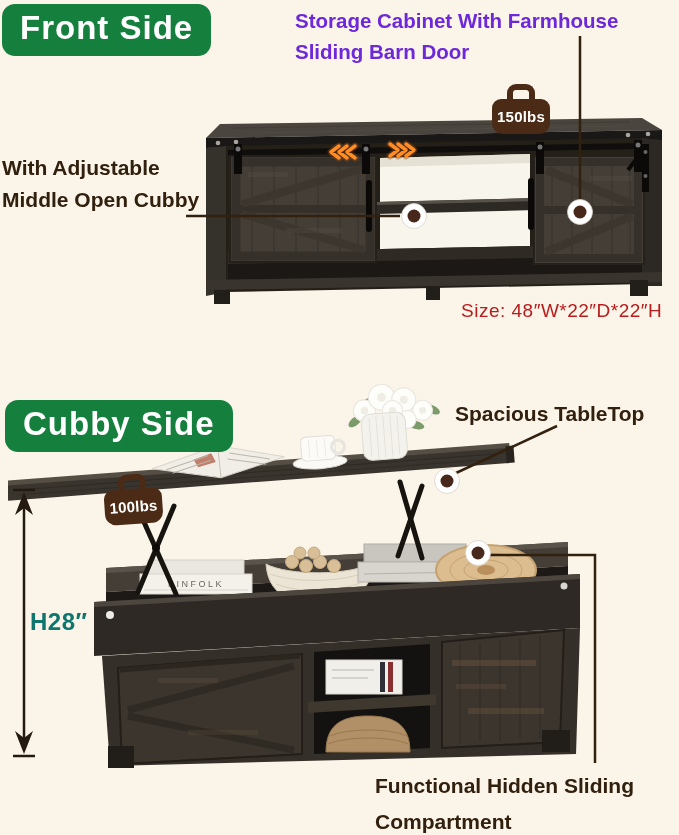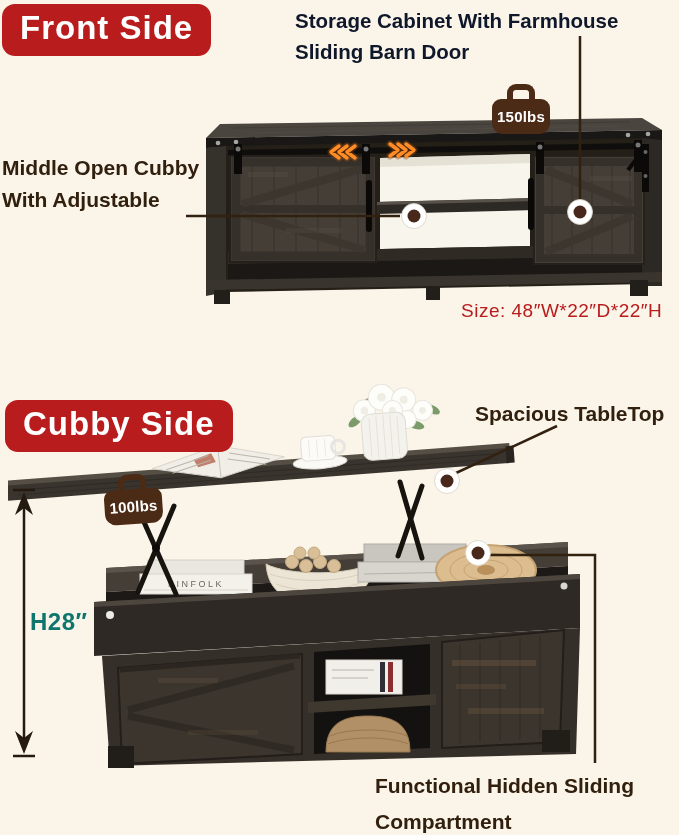--- a/index.html
+++ b/index.html
@@ -3,28 +3,28 @@
 <meta charset="utf-8">
 <style>
   html,body{margin:0;padding:0;}
   body{
     width:679px;height:835px;position:relative;overflow:hidden;
     background:#FAF4E9;
     font-family:"Liberation Sans",sans-serif;
   }
   .abs{position:absolute;}
   .badge{
-    background:#b91c1c;color:#fff;font-weight:bold;font-size:33px;
+    background:#15803d;color:#fff;font-weight:bold;font-size:33px;
     padding:5px 18px 9px 18px;border-radius:13px;letter-spacing:1px;
   }
   .callout{
     color:#32200f;font-weight:bold;font-size:21px;line-height:32px;white-space:nowrap;
   }
   .heading{
-    color:#0f172a;font-weight:bold;font-size:20.5px;line-height:31px;white-space:nowrap;
+    color:#6d28d9;font-weight:bold;font-size:20.5px;line-height:31px;white-space:nowrap;
   }
   .size-label{
     color:#b91c1c;font-size:19px;letter-spacing:.5px;white-space:nowrap;
   }
   .h-label{
     color:#0f766e;font-weight:bold;font-size:24px;letter-spacing:.5px;
   }
   .kettlebell{width:58px;text-align:center;}
   .kb-handle{
     width:16px;height:12px;border:6px solid #4b2b15;border-bottom:none;
@@ -329,40 +329,40 @@
 <div class="abs badge" style="left:2px;top:4px;">
   <span>Front Side</span>
 </div>
 
 <div class="abs heading" style="left:295px;top:5px;">
   <div>Storage Cabinet With Farmhouse</div>
   <div>Sliding Barn Door</div>
 </div>
 
 <div class="abs callout" style="left:2px;top:152px;">
+  <div>With Adjustable</div>
   <div>Middle Open Cubby</div>
-  <div>With Adjustable</div>
 </div>
 
 <div class="abs kettlebell" style="left:492px;top:84px;">
   <div class="kb-handle"></div>
   <div class="kb-body">
       <span>150lbs</span>
     </div>
 </div>
 
 <div class="abs size-label" style="left:461px;top:300px;">
   <span>Size: 48″W*22″D*22″H</span>
 </div>
 
 <div class="abs badge" style="left:5px;top:400px;">
   <span>Cubby Side</span>
 </div>
 
-<div class="abs callout" style="left:455px;top:398px;margin-left:20px;">
+<div class="abs callout" style="left:455px;top:398px;">
   <span>Spacious TableTop</span>
 </div>
 
 <div class="abs kettlebell" style="left:104px;top:474px;transform:rotate(-4deg);">
   <div class="kb-handle"></div>
   <div class="kb-body">
       <span>100lbs</span>
     </div>
 </div>
 

